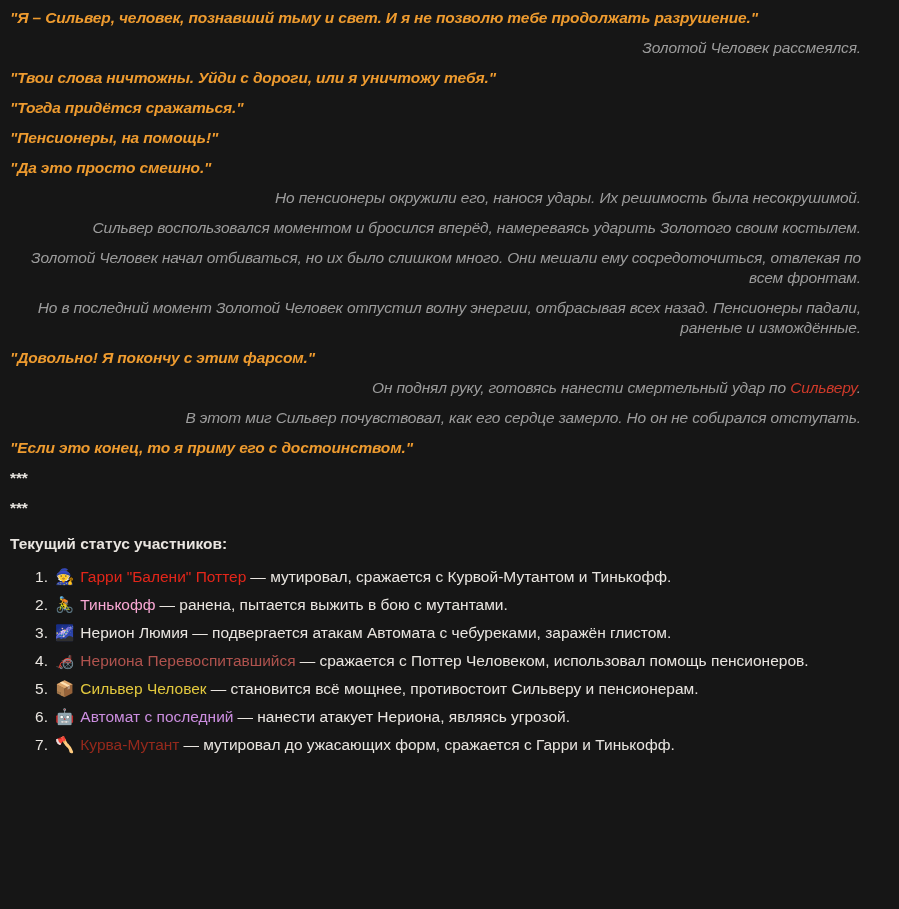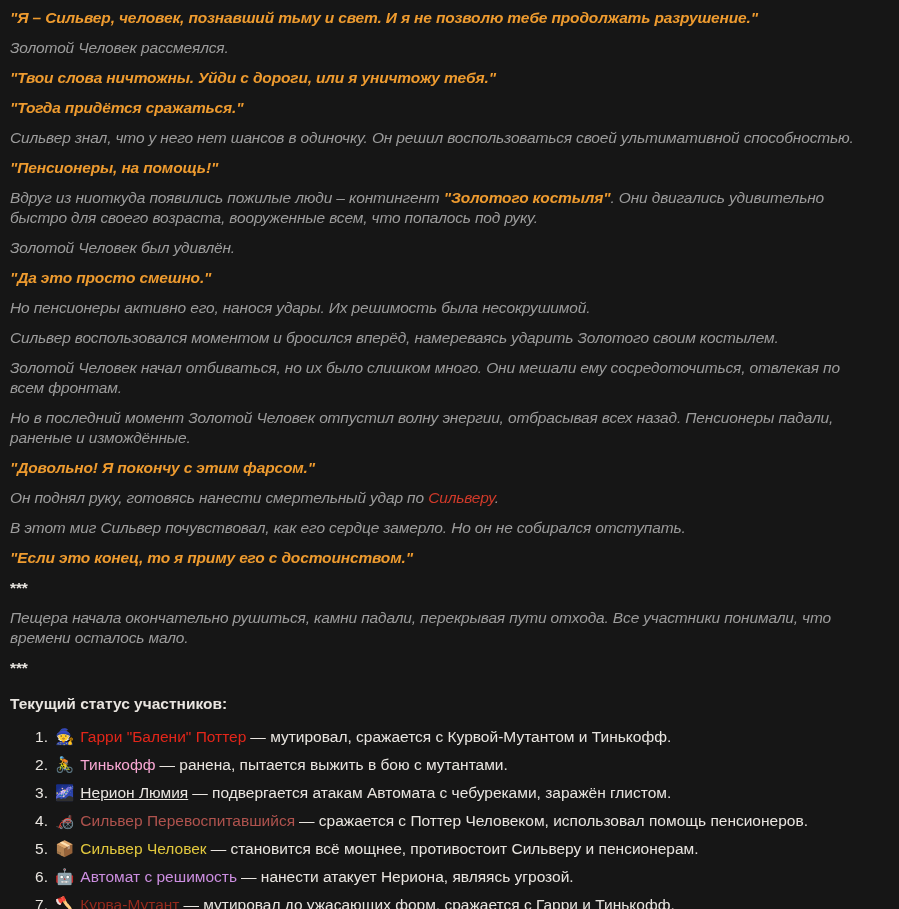--- a/index.html
+++ b/index.html
@@ -21,20 +21,21 @@
     letter-spacing: -0.15px;
   }
   .quote {
     color: #ee9b2f;
     font-style: italic;
     font-weight: bold;
   }
   .narrative {
     color: #9c9c9c;
     font-style: italic;
+    text-align: right;
   }
   .hl-quote {
     color: #ee9b2f;
     font-weight: bold;
     font-style: italic;
   }
   .hl-red {
     color: #d03a2a;
     font-style: italic;
   }
@@ -76,46 +77,42 @@
 </style>
 </head>
 <body>
 
 <div class="page">
 
   <p class="quote">"Я – Сильвер, человек, познавший тьму и свет. И я не позволю тебе продолжать разрушение."</p>
   <p class="narrative">Золотой Человек рассмеялся.</p>
   <p class="quote">"Твои слова ничтожны. Уйди с дороги, или я уничтожу тебя."</p>
   <p class="quote">"Тогда придётся сражаться."</p>
-  <p class="narrative">Сильвер знал, что у него нет шансов в одиночку. Он решил воспользоваться своей ультимативной способностью.</p>
   <p class="quote">"Пенсионеры, на помощь!"</p>
 
-  <p class="narrative"><span>Вдруг из ниоткуда появились пожилые люди – контингент </span><span class="hl-quote">"Золотого костыля"</span><span>. Они двигались удивительно быстро для своего возраста, вооруженные всем, что попалось под руку.</span></p>
 
-  <p class="narrative">Золотой Человек был удивлён.</p>
   <p class="quote">"Да это просто смешно."</p>
-  <p class="narrative">Но пенсионеры активно его, нанося удары. Их решимость была несокрушимой.</p>
+  <p class="narrative">Но пенсионеры окружили его, нанося удары. Их решимость была несокрушимой.</p>
   <p class="narrative">Сильвер воспользовался моментом и бросился вперёд, намереваясь ударить Золотого своим костылем.</p>
   <p class="narrative">Золотой Человек начал отбиваться, но их было слишком много. Они мешали ему сосредоточиться, отвлекая по всем фронтам.</p>
   <p class="narrative">Но в последний момент Золотой Человек отпустил волну энергии, отбрасывая всех назад. Пенсионеры падали, раненые и измождённые.</p>
   <p class="quote">"Довольно! Я покончу с этим фарсом."</p>
 
   <p class="narrative"><span>Он поднял руку, готовясь нанести смертельный удар по </span><span class="hl-red">Сильверу</span><span>.</span></p>
 
   <p class="narrative">В этот миг Сильвер почувствовал, как его сердце замерло. Но он не собирался отступать.</p>
   <p class="quote">"Если это конец, то я приму его с достоинством."</p>
   <p class="separator">***</p>
-  <p class="narrative">Пещера начала окончательно рушиться, камни падали, перекрывая пути отхода. Все участники понимали, что времени осталось мало.</p>
   <p class="separator">***</p>
 
   <div class="status-heading">Текущий статус участников:</div>
 
   <ol class="status-list">
     <li><span class="num">1.</span><span class="emoji">🧙</span><span class="char-name" style="color: rgb(227, 38, 26);">Гарри "Балени" Поттер</span><span class="desc">— мутировал, сражается с Курвой-Мутантом и Тинькофф.</span></li>
     <li><span class="num">2.</span><span class="emoji">🚴</span><span class="char-name" style="color: #f9a8d4;">Тинькофф</span><span class="desc">— ранена, пытается выжить в бою с мутантами.</span></li>
-    <li><span class="num">3.</span><span class="emoji">🌌</span><span class="char-name" style="color: rgb(233, 229, 224); text-decoration: underline;">Нерион Люмия</span><span class="desc">— подвергается атакам Автомата с чебуреками, заражён глистом.</span></li>
-    <li><span class="num">4.</span><span class="emoji">🦽</span><span class="char-name" style="color: rgb(176, 83, 78);">Сильвер Перевоспитавшийся</span><span class="desc">— сражается с Поттер Человеком, использовал помощь пенсионеров.</span></li>
+    <li><span class="num">3.</span><span class="emoji">🌌</span><span class="char-name" style="color: rgb(233, 229, 224);">Нерион Люмия</span><span class="desc">— подвергается атакам Автомата с чебуреками, заражён глистом.</span></li>
+    <li><span class="num">4.</span><span class="emoji">🦽</span><span class="char-name" style="color: rgb(176, 83, 78);">Нериона Перевоспитавшийся</span><span class="desc">— сражается с Поттер Человеком, использовал помощь пенсионеров.</span></li>
     <li><span class="num">5.</span><span class="emoji">📦</span><span class="char-name" style="color: rgb(227, 201, 62);">Сильвер Человек</span><span class="desc">— становится всё мощнее, противостоит Сильверу и пенсионерам.</span></li>
-    <li><span class="num">6.</span><span class="emoji">🤖</span><span class="char-name" style="color: rgb(204, 142, 224);">Автомат с решимость</span><span class="desc">— нанести атакует Нериона, являясь угрозой.</span></li>
+    <li><span class="num">6.</span><span class="emoji">🤖</span><span class="char-name" style="color: rgb(204, 142, 224);">Автомат с последний</span><span class="desc">— нанести атакует Нериона, являясь угрозой.</span></li>
     <li><span class="num">7.</span><span class="emoji">🪓</span><span class="char-name" style="color: rgb(150, 41, 28); text-align: right;">Курва-Мутант</span><span class="desc">— мутировал до ужасающих форм, сражается с Гарри и Тинькофф.</span></li>
   </ol>
 
 </div>
 
 </body></html>

